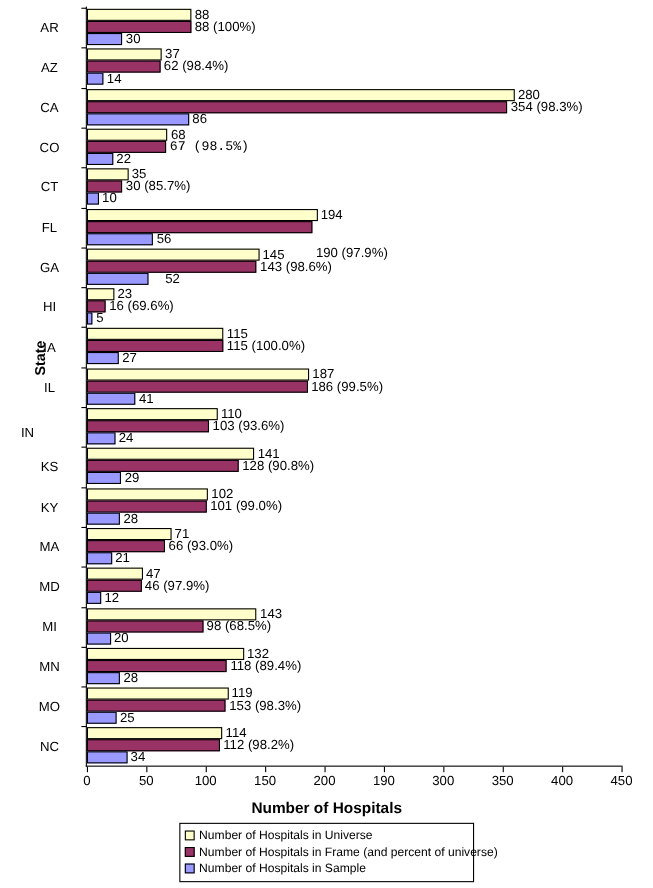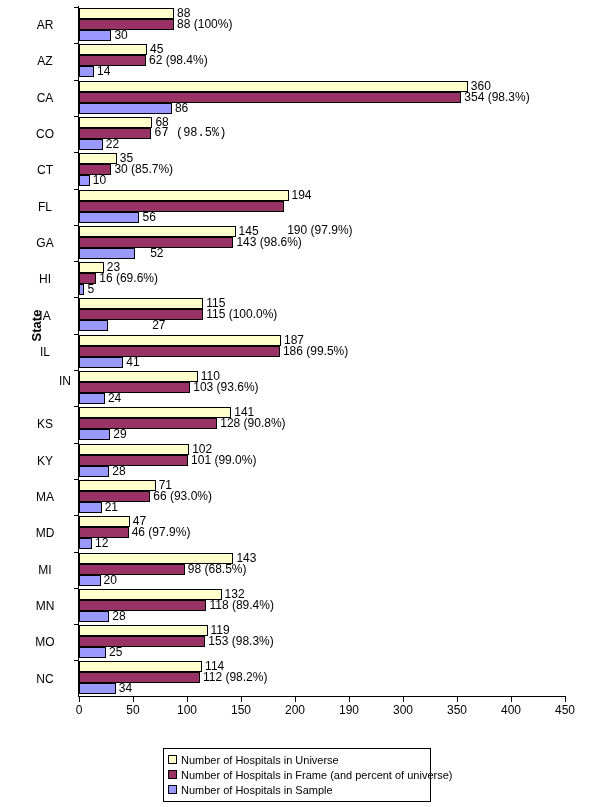--- a/index.html
+++ b/index.html
@@ -169,31 +169,31 @@
         <div class="bar-label" style="left: 98.04px; top: -1px;">88</div>
         <div class="bar frame" style="top: 11px; width: 95.04px;"></div>
         <div class="bar-label" style="left: 98.04px; top: 10px;">88 (100%)</div>
         <div class="bar sample" style="top: 22px; width: 32.4px;"></div>
         <div class="bar-label" style="left: 35.4px; top: 21px;">30</div>
       </div>
       <div class="state-group" style="top: 38.3px; height: 36.3px;">
         <div class="group-sep" style="top: -1px;"></div>
         <div class="cat-label" style="left: -60px; width: 52px; text-align: center; top: 10.15px;">AZ</div>
         <div class="bar universe" style="top: 0px; width: 68.04px;"></div>
-        <div class="bar-label" style="left: 71.04px; top: -1px;">45</div>
+        <div class="bar-label" style="left: 71.04px; top: -1px;">37</div>
         <div class="bar frame" style="top: 11px; width: 66.96px;"></div>
         <div class="bar-label" style="left: 69.96px; top: 10px;">62 (98.4%)</div>
         <div class="bar sample" style="top: 22px; width: 15.12px;"></div>
         <div class="bar-label" style="left: 18.12px; top: 21px;">14</div>
       </div>
       <div class="state-group" style="top: 74.6px; height: 36.3px;">
         <div class="group-sep" style="top: -1px;"></div>
         <div class="cat-label" style="left: -60px; width: 52px; text-align: center; top: 10.15px;">CA</div>
         <div class="bar universe" style="top: 0px; width: 388.8px;"></div>
-        <div class="bar-label" style="left: 391.8px; top: -1px;">360</div>
+        <div class="bar-label" style="left: 391.8px; top: -1px;">280</div>
         <div class="bar frame" style="top: 11px; width: 382.32px;"></div>
         <div class="bar-label" style="left: 385.32px; top: 10px;">354 (98.3%)</div>
         <div class="bar sample" style="top: 22px; width: 92.88px;"></div>
         <div class="bar-label" style="left: 95.88px; top: 21px;">86</div>
       </div>
       <div class="state-group" style="top: 110.9px; height: 36.3px;">
         <div class="group-sep" style="top: -1px;"></div>
         <div class="cat-label" style="left: -60px; width: 52px; text-align: center; top: 10.15px;">CO</div>
         <div class="bar universe" style="top: 0px; width: 73.44px;"></div>
         <div class="bar-label" style="left: 76.44px; top: -1px;">68</div>
@@ -243,35 +243,35 @@
         <div class="bar-label" style="left: 8.4px; top: 21px;">5</div>
       </div>
       <div class="state-group" style="top: 292.4px; height: 36.3px;">
         <div class="group-sep" style="top: -1px;"></div>
         <div class="cat-label" style="left: -60px; width: 52px; text-align: center; top: 10.15px;">IA</div>
         <div class="bar universe" style="top: 0px; width: 124.2px;"></div>
         <div class="bar-label" style="left: 127.2px; top: -1px;">115</div>
         <div class="bar frame" style="top: 11px; width: 124.2px;"></div>
         <div class="bar-label" style="left: 127.2px; top: 10px;">115 (100.0%)</div>
         <div class="bar sample" style="top: 22px; width: 29.16px;"></div>
-        <div class="bar-label" style="left: 32.16px; top: 21px; margin-left: 41px;">27</div>
+        <div class="bar-label" style="left: 32.16px; top: 21px;">27</div>
       </div>
       <div class="state-group" style="top: 328.7px; height: 36.3px;">
         <div class="group-sep" style="top: -1px;"></div>
         <div class="cat-label" style="left: -60px; width: 52px; text-align: center; top: 10.15px;">IL</div>
         <div class="bar universe" style="top: 0px; width: 201.96px;"></div>
         <div class="bar-label" style="left: 204.96px; top: -1px;">187</div>
         <div class="bar frame" style="top: 11px; width: 200.88px;"></div>
         <div class="bar-label" style="left: 203.88px; top: 10px;">186 (99.5%)</div>
         <div class="bar sample" style="top: 22px; width: 44.28px;"></div>
         <div class="bar-label" style="left: 47.28px; top: 21px;">41</div>
       </div>
       <div class="state-group" style="top: 365px; height: 36.3px;">
         <div class="group-sep" style="top: -1px;"></div>
-        <div class="cat-label" style="left: -60px; width: 52px; text-align: right; top: 3px;">IN</div>
+        <div class="cat-label" style="left: -60px; width: 52px; text-align: left; top: 15px;">IN</div>
         <div class="bar universe" style="top: 0px; width: 118.8px;"></div>
         <div class="bar-label" style="left: 121.8px; top: -1px;">110</div>
         <div class="bar frame" style="top: 11px; width: 111.24px;"></div>
         <div class="bar-label" style="left: 114.24px; top: 10px;">103 (93.6%)</div>
         <div class="bar sample" style="top: 22px; width: 25.92px;"></div>
         <div class="bar-label" style="left: 28.92px; top: 21px;">24</div>
       </div>
       <div class="state-group" style="top: 401.3px; height: 36.3px;">
         <div class="group-sep" style="top: -1px;"></div>
         <div class="cat-label" style="left: -60px; width: 52px; text-align: center; top: 10.15px;">KS</div>
@@ -370,20 +370,21 @@
       <div class="x-tick" style="left: 403px;"></div>
       <div class="x-tick-label" style="left: 383px;">300</div>
       <div class="x-tick" style="left: 457px;"></div>
       <div class="x-tick-label" style="left: 437px;">350</div>
       <div class="x-tick" style="left: 511px;"></div>
       <div class="x-tick-label" style="left: 491px;">400</div>
       <div class="x-tick" style="left: 565px;"></div>
       <div class="x-tick-label" style="left: 545px;">450</div>
     </div>
 
+  <div id="x-axis-title">Number of Hospitals</div>
 
   <div id="legend">
       <div class="legend-row">
         <span class="legend-swatch" style="background: rgb(255, 255, 204);"></span>
         <span class="legend-text">Number of  Hospitals in Universe</span>
       </div>
       <div class="legend-row">
         <span class="legend-swatch" style="background: rgb(153, 51, 102);"></span>
         <span class="legend-text">Number of  Hospitals in Frame (and percent of universe)</span>
       </div>

